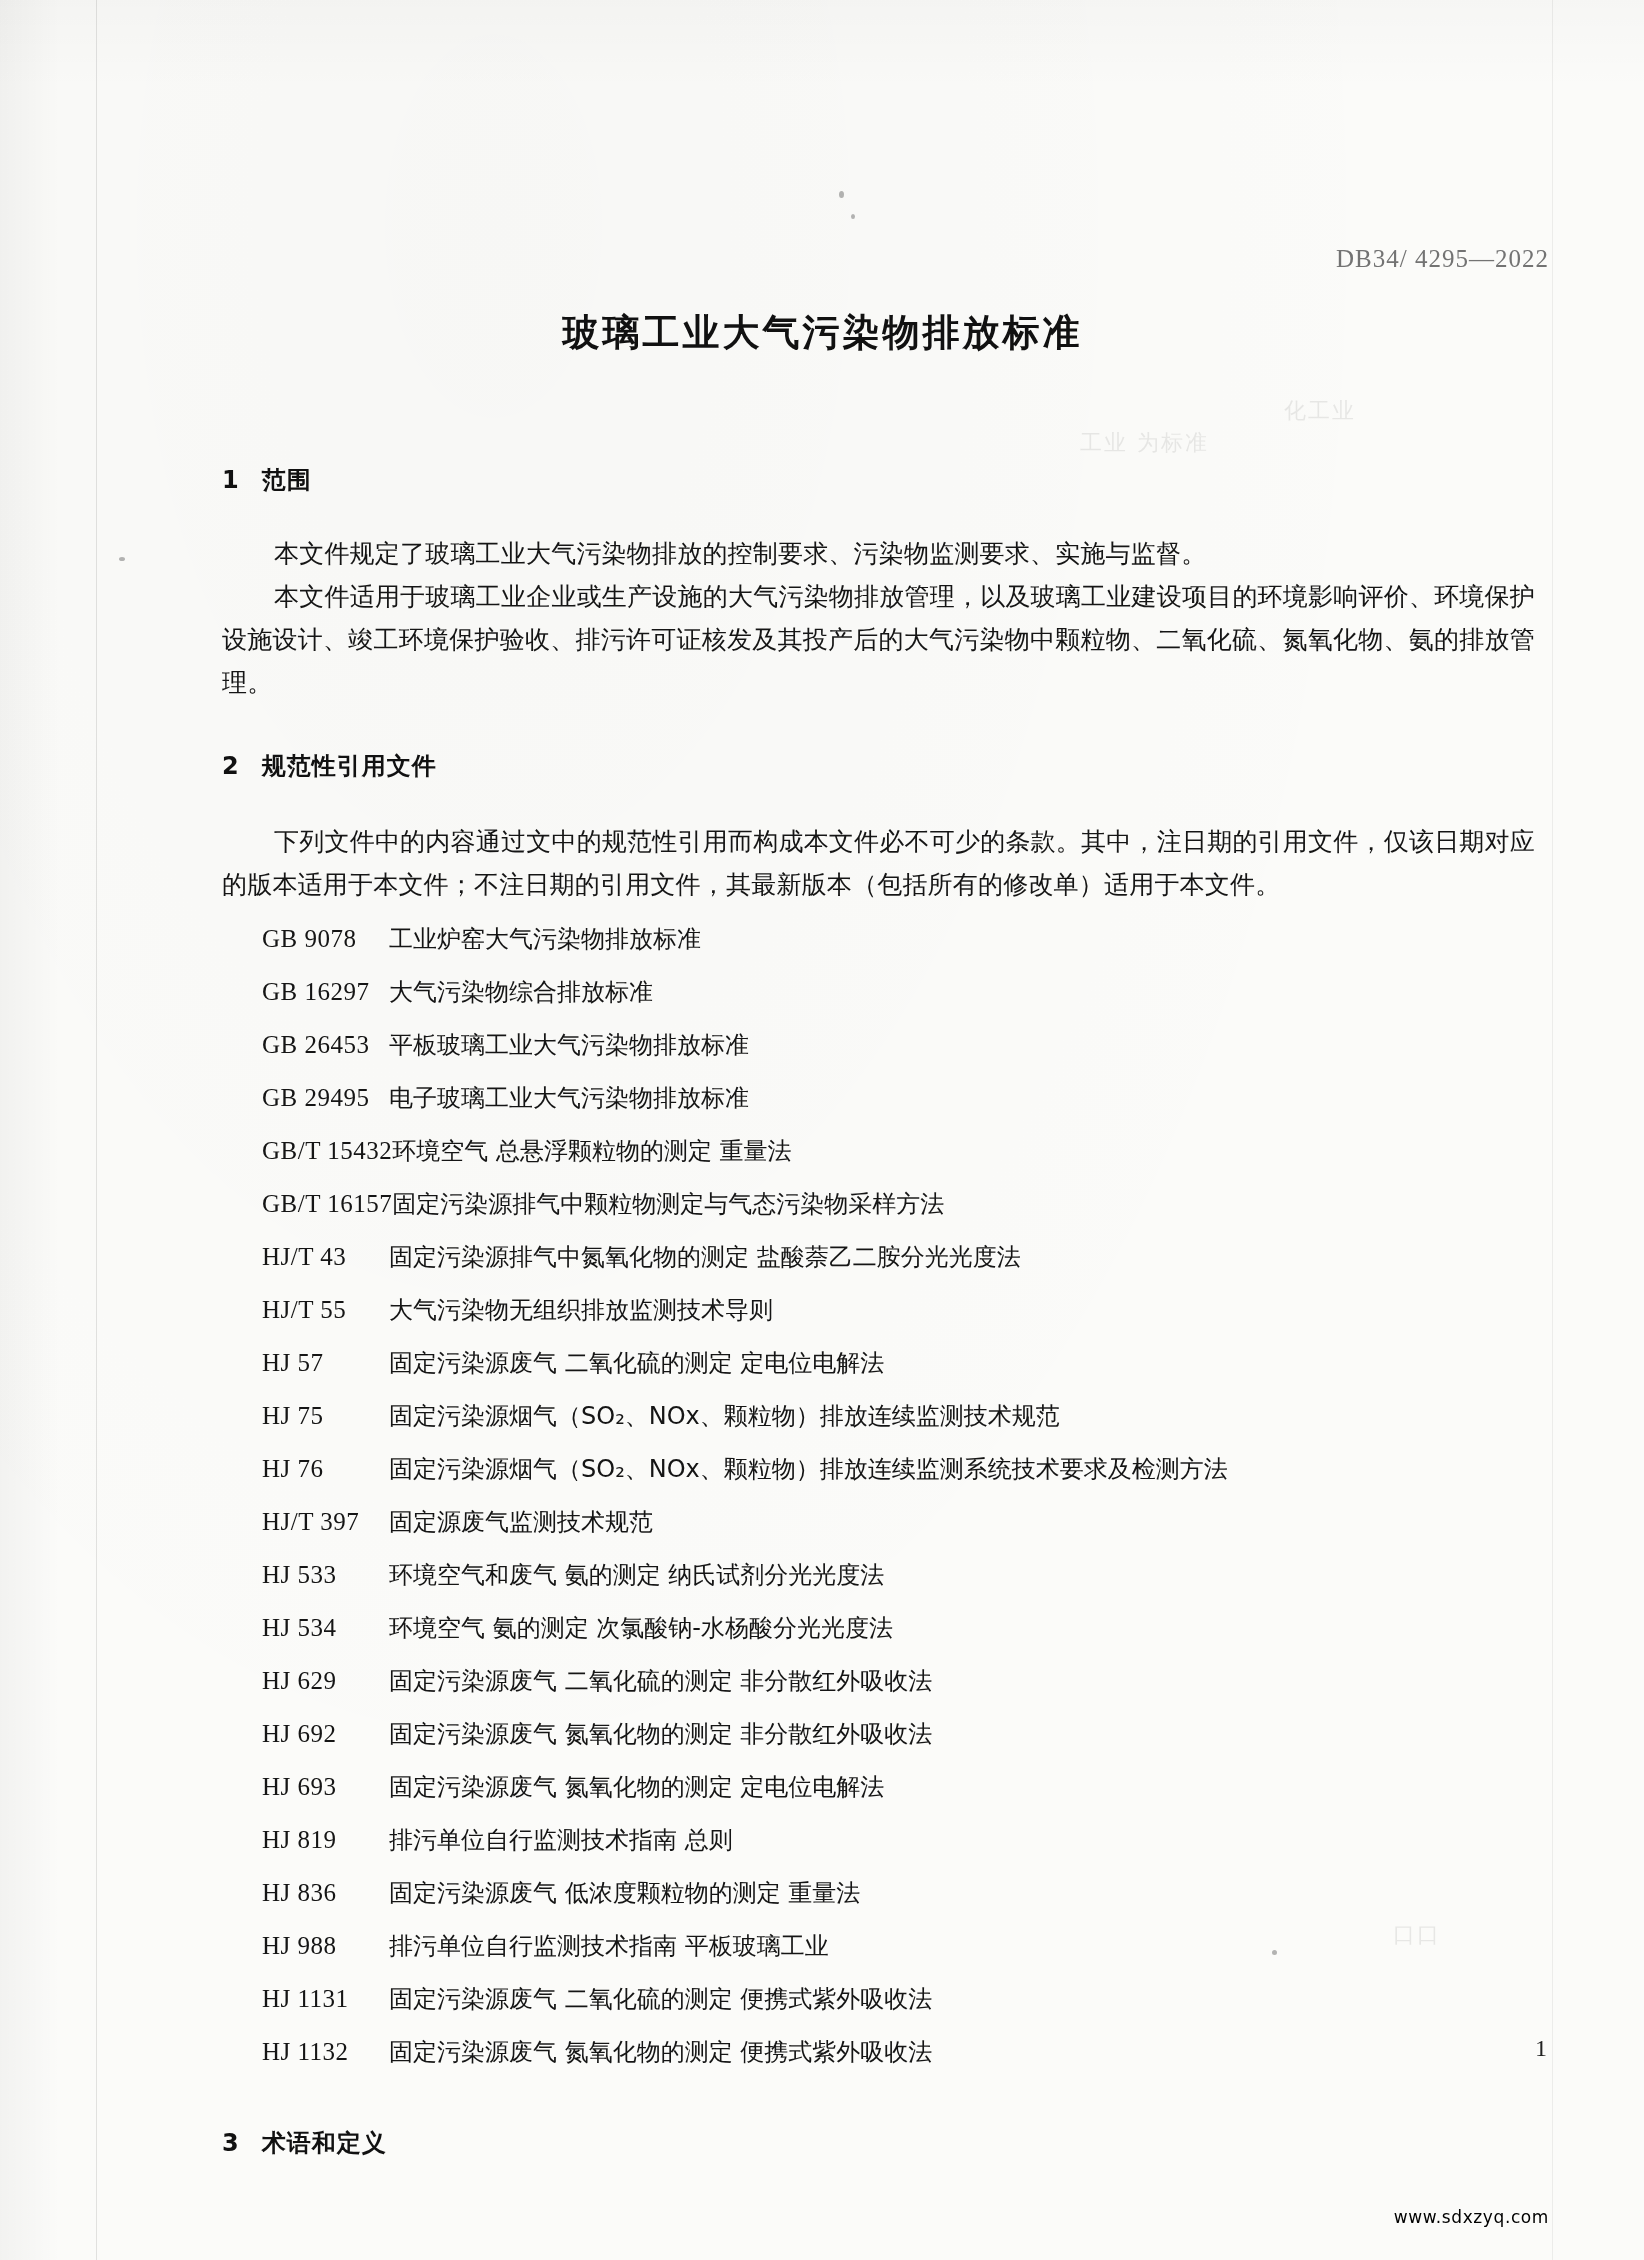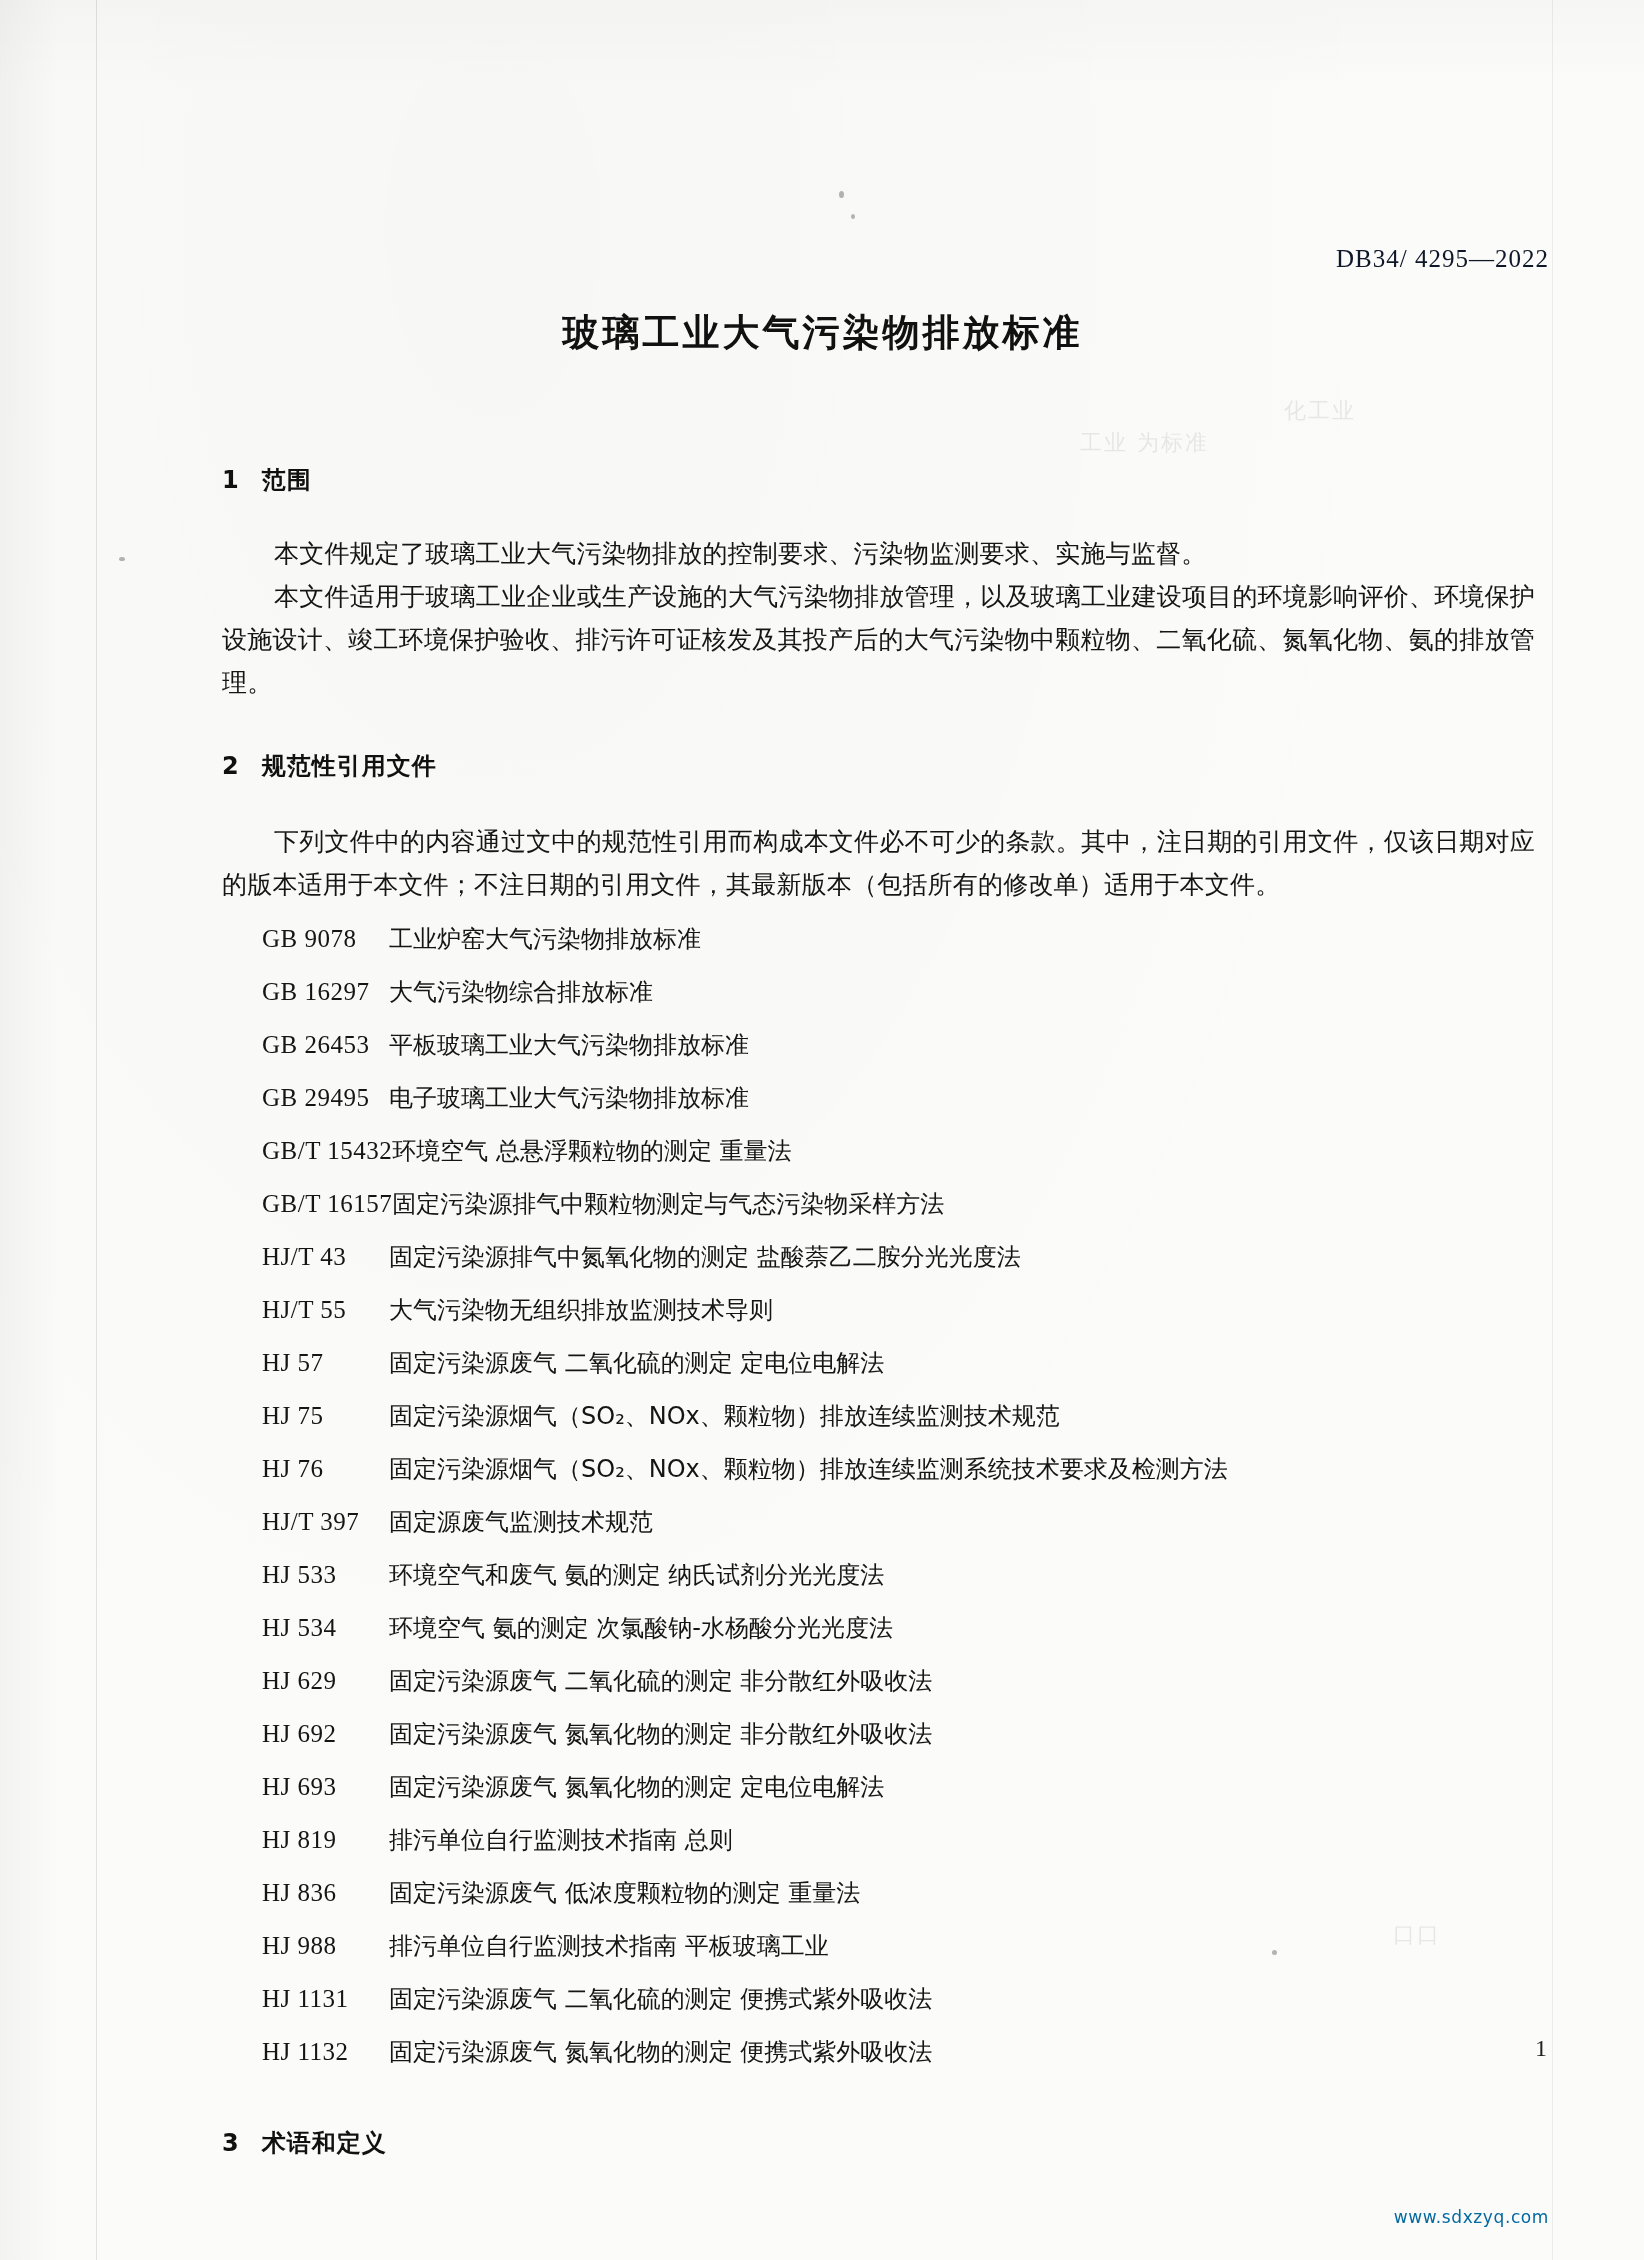--- a/index.html
+++ b/index.html
@@ -43,21 +43,21 @@
     width: 1313px;
   }
 
   .doc-code {
     position: absolute;
     right: 96px;
     top: 245px;
     font-size: 25px;
     letter-spacing: 1px;
     font-family: "Liberation Serif", serif;
-    color: #0f172a;
+    color: #737373;
   }
 
   .doc-title {
     position: absolute;
     left: 0;
     right: 0;
     top: 308px;
     text-align: center;
     font-family: "DejaVu Sans", sans-serif;
     font-weight: bold;
@@ -116,21 +116,21 @@
     top: 2035px;
     font-size: 24px;
     color: #222;
   }
   .watermark {
     position: absolute;
     right: 96px;
     bottom: 34px;
     font-family: "DejaVu Sans", sans-serif;
     font-size: 17px;
-    color: #0369a1;
+    color: #000000;
     letter-spacing: 0.6px;
   }
   .speck {
     position: absolute;
     background: rgba(90,90,90,0.45);
     border-radius: 50%;
   }
   .ghost {
     position: absolute;
     font-family: "DejaVu Sans", sans-serif;

